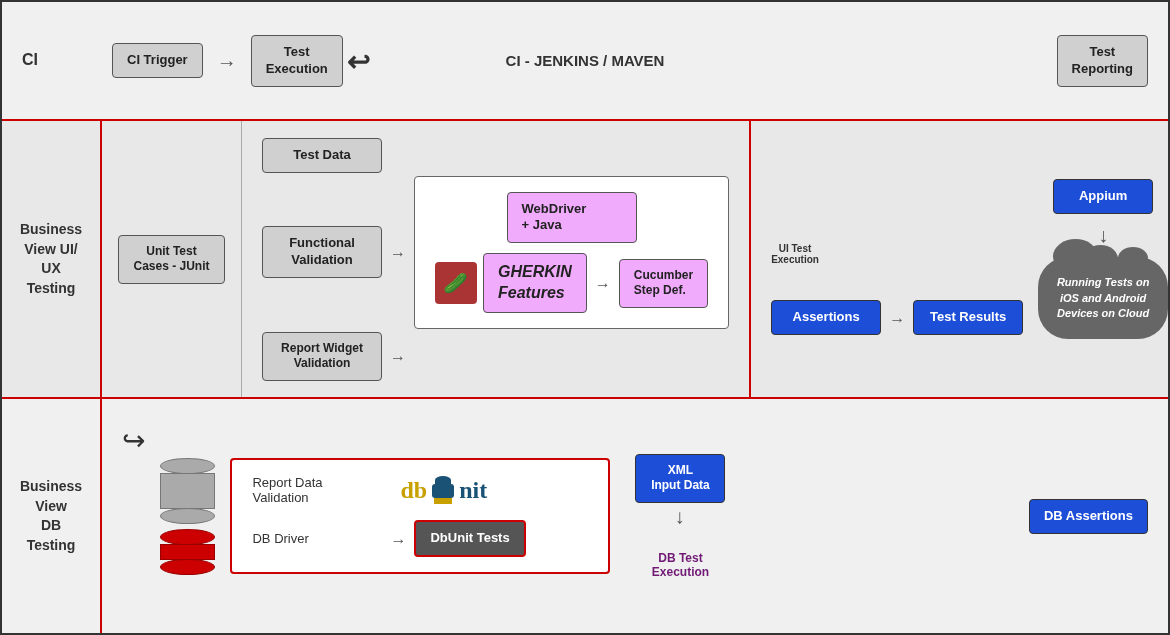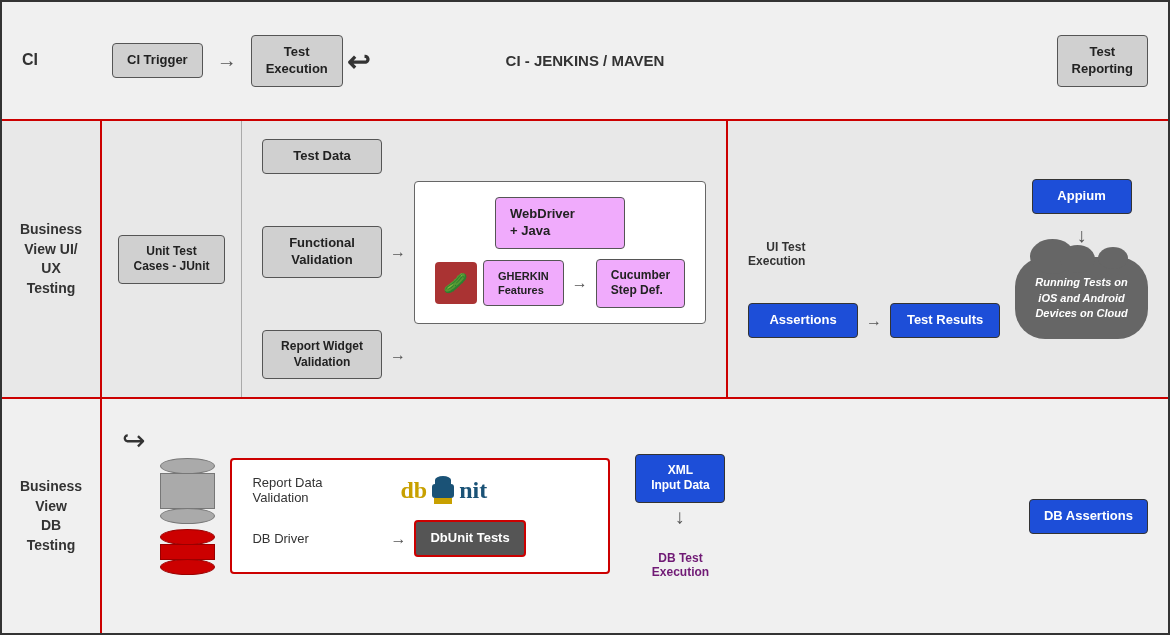--- a/index.html
+++ b/index.html
@@ -221,24 +221,24 @@
       border: 1.5px solid #666;
       border-radius: 4px;
       padding: 15px 20px;
       display: flex;
       flex-direction: column;
       gap: 10px;
       align-items: center;
     }
 
     .right-label {
-      font-size: 12px;
+      font-size: 10px;
       font-weight: bold;
       color: #333;
-      text-align: right;
+      text-align: center;
       align-self: flex-start;
     }
 
     .small-arrow {
       color: #555;
       font-size: 16px;
     }
   </style>
 </head>
 <body>
@@ -291,21 +291,21 @@
 Validation</div>
         </div>
         <div class="small-arrow">→</div>
         <div class="inner-white-box" style="min-width:200px;">
           <div class="box-outline" style="white-space:pre-line; width:130px;">WebDriver
 + Java</div>
           <div class="flex-row">
             <div style="display:flex; align-items:center; gap:6px;">
 
               <div style="background:#a33; border-radius:4px; width:42px; height:42px; display:flex; align-items:center; justify-content:center; font-size:20px;">🥒</div>
-              <div class="box-outline" style="white-space:pre-line; font-size:11px;">GHERKIN
+              <div class="box-outline" style="white-space:pre-line; font-size:16px;font-style:italic;">GHERKIN
 Features</div>
             </div>
             <div class="small-arrow">→</div>
             <div class="box-outline" style="white-space:pre-line; font-size:12px;">Cucumber
 Step Def.</div>
           </div>
         </div>
       </div>
 
       <div class="flex-row">

